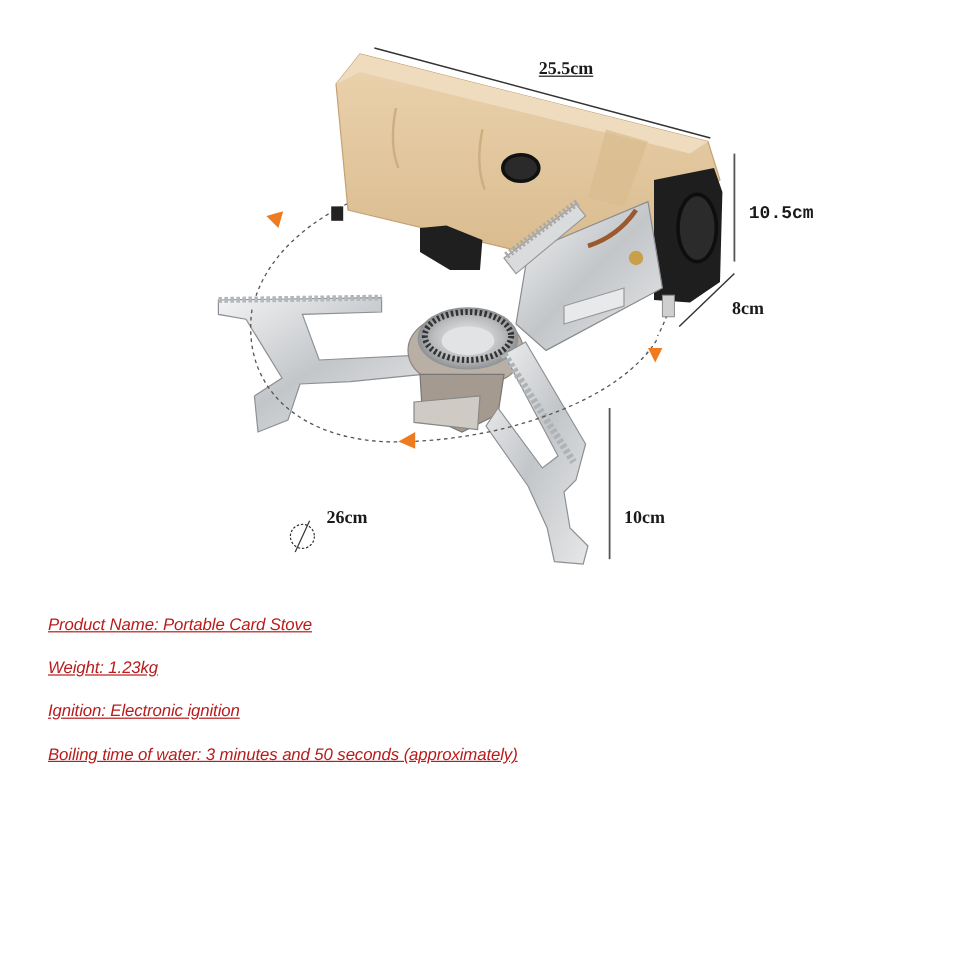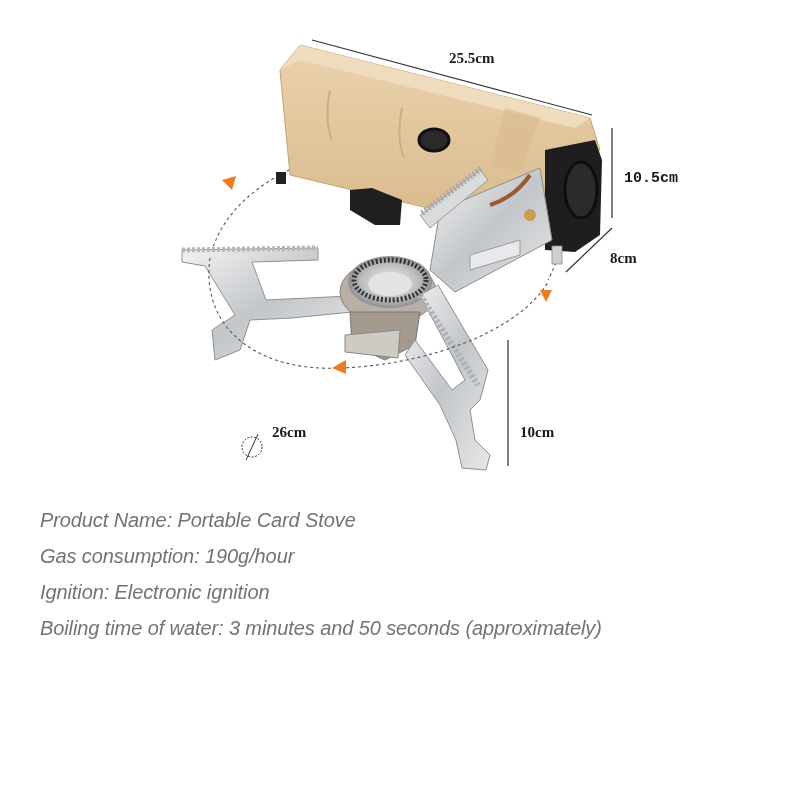--- a/index.html
+++ b/index.html
@@ -1,21 +1,21 @@
 <!DOCTYPE html>
 <html><head>
 <meta charset="utf-8">
 <style>
   html, body { margin:0; padding:0; background:#ffffff; }
   body { width:800px; height:800px; position:relative; overflow:hidden; font-family:"Liberation Sans", sans-serif; }
   .figure { position:absolute; left:0; top:0; width:800px; height:490px; }
   .figure svg { position:absolute; left:0; top:0; }
   .dim-label { position:absolute; font-family:"Liberation Serif", serif; font-weight:bold; font-size:15px; color:#1a1a1a; white-space:nowrap; }
   .specs { position:absolute; left:40px; top:506px; width:740px; }
-  .spec-line { font-style:italic; font-size:20px; color:#737373; height:36px; line-height:28px; white-space:nowrap; letter-spacing:-0.1px; }
+  .spec-line { font-style:italic; font-size:14px; color:#b91c1c; height:36px; line-height:28px; white-space:nowrap; letter-spacing:-0.1px;text-decoration:underline; }
 </style>
 </head>
 <body>
 
 <div class="figure">
   <svg width="800" height="490" viewBox="0 0 800 490">
     <defs>
       <linearGradient id="tan" x1="0" y1="0" x2="0" y2="1">
         <stop offset="0" stop-color="#EBD3AE"></stop>
         <stop offset="1" stop-color="#D7B88A"></stop>
@@ -92,25 +92,25 @@
     <polygon points="222,180 236,176 232,190" fill="#F07A1E"></polygon>
     <polygon points="332,368 346,360 346,374" fill="#F07A1E"></polygon>
     <polygon points="540,290 552,290 546,302" fill="#F07A1E"></polygon>
 
     <g>
       <circle cx="252" cy="447" r="10" fill="none" stroke="#333" stroke-width="1" stroke-dasharray="2 1.5"></circle>
       <line x1="246" y1="460" x2="258" y2="434" stroke="#333" stroke-width="1"></line>
     </g>
   </svg>
 
-  <div class="dim-label" style="left:449px; top:50px;">25.5cm</div>
+  <div class="dim-label" style="left:449px; top:50px;text-decoration:underline;">25.5cm</div>
   <div class="dim-label" style="left:624px; top:170px;font-family:Liberation Mono, monospace;">10.5cm</div>
   <div class="dim-label" style="left:610px; top:250px;">8cm</div>
   <div class="dim-label" style="left:520px; top:400px;margin-top:24px;">10cm</div>
   <div class="dim-label" style="left:272px; top:424px;">26cm</div>
 </div>
 
 <div class="specs">
   <div class="spec-line">Product Name: Portable Card Stove</div>
-  <div class="spec-line">Gas consumption: 190g/hour</div>
+  <div class="spec-line">Weight: 1.23kg</div>
   <div class="spec-line">Ignition: Electronic ignition</div>
   <div class="spec-line">Boiling time of water: 3 minutes and 50 seconds (approximately)</div>
 </div>
 
 </body></html>

